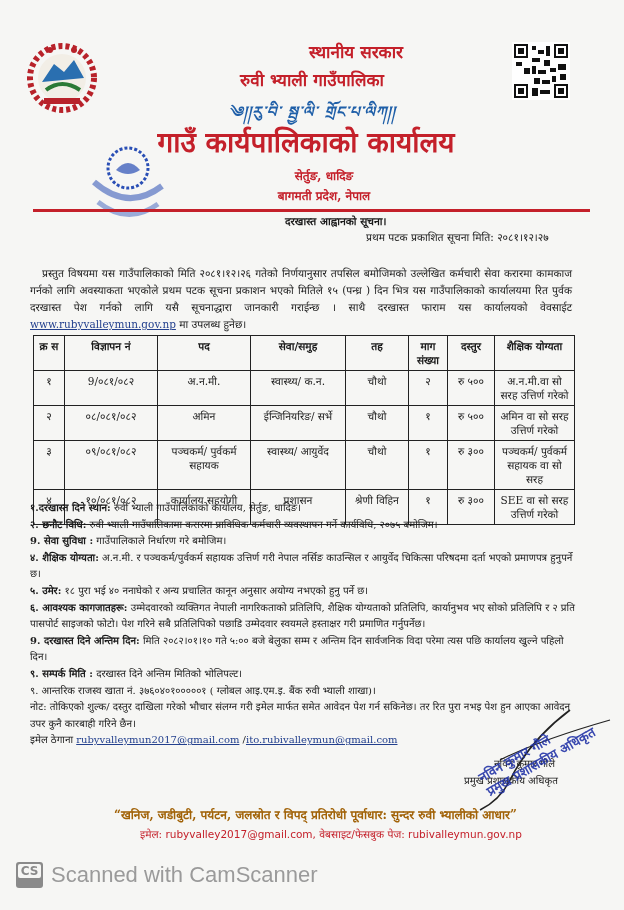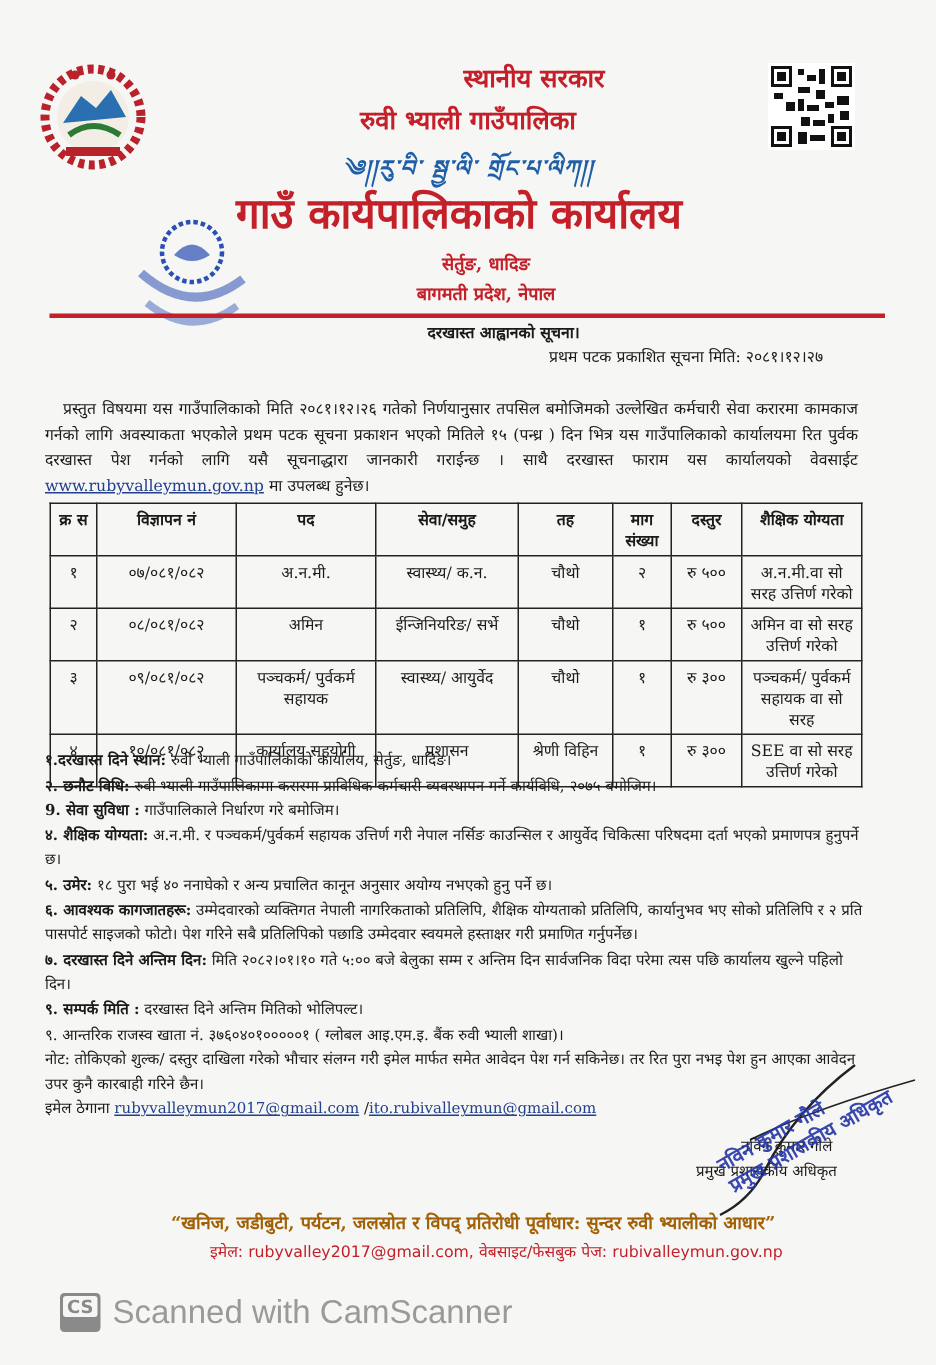--- a/index.html
+++ b/index.html
@@ -44,21 +44,21 @@
 
   
   .sig-name { position:absolute; left:494px; top:756px; font-size:10px; }
   .sig-title { position:absolute; left:464px; top:773px; font-size:10px; }
   .sig-stamp { position:absolute; left:476px; top:772px; transform:rotate(-30deg); transform-origin:left top; color:#2536a8; font-weight:bold; font-size:13px; line-height:16px; opacity:0.9; }
   .sig-stroke { position:absolute; left:420px; top:700px; width:200px; height:120px; }
 
   
   .slogan { position:absolute; left:114px; top:806px; font-size:12px; color:#a16207; font-weight:bold; }
   .contact { position:absolute; left:140px; top:827px; font-size:10.5px; color:#c4202a; font-family:"DejaVu Sans", sans-serif; }
-  .cs-bar { position:absolute; left:40px; top:862px; display:flex; gap:8px; }
+  .cs-bar { position:absolute; left:16px; top:862px; display:flex; gap:8px; }
   .cs-logo { width:27px; height:26px; background:#8a8a8a; border-radius:3px; position:relative; }
   .cs-logo span { position:absolute; left:2px; top:2px; right:2px; height:14px; background:#f6f6f4; color:#8a8a8a; font:bold 12px "DejaVu Sans", sans-serif; text-align:center; line-height:14px; border-radius:2px; }
   .cs-text { font-family:"Liberation Sans", sans-serif; font-size:22px; color:#9a9a9a; }
 </style>
 </head>
 <body>
 
 <div class="page">
 
   <svg class="emblem" viewBox="0 0 76 76">
@@ -122,21 +122,21 @@
         <th style="width:84px">सेवा/समुह</th>
         <th style="width:52px">तह</th>
         <th style="width:28px">माग संख्या</th>
         <th style="width:36px">दस्तुर</th>
         <th>शैक्षिक योग्यता</th>
       </tr>
     </thead>
     <tbody id="tbody">
         <tr class="row">
           <td>१</td>
-          <td>०७/०८१/०८२</td>
+          <td>9/०८१/०८२</td>
           <td>अ.न.मी.</td>
           <td>स्वास्थ्य/ क.न.</td>
           <td>चौथो</td>
           <td>२</td>
           <td>रु ५००</td>
           <td>अ.न.मी.वा सो सरह उत्तिर्ण गरेको</td>
         </tr>
         <tr class="row">
           <td>२</td>
           <td>०८/०८१/०८२</td>
@@ -170,21 +170,21 @@
       </tbody>
   </table>
 
   <div class="info" id="info">
       <div class="it"><b>१.दरखास्त दिने स्थान:</b><span> रुवी भ्याली गाउँपालिकाको कार्यालय, सेर्तुङ, धादिङ।</span></div>
       <div class="it"><b>२. छनौट विधि:</b><span> रुवी भ्याली गाउँपालिकामा करारमा प्राविधिक कर्मचारी व्यवस्थापन गर्ने कार्यविधि, २०७५ बमोजिम।</span></div>
       <div class="it"><b>9. सेवा सुविधा :</b><span> गाउँपालिकाले निर्धारण गरे बमोजिम।</span></div>
       <div class="it"><b>४. शैक्षिक योग्यता:</b><span> अ.न.मी. र पञ्चकर्म/पुर्वकर्म सहायक उत्तिर्ण गरी नेपाल नर्सिङ काउन्सिल र आयुर्वेद चिकित्सा परिषदमा दर्ता भएको प्रमाणपत्र हुनुपर्ने छ।</span></div>
       <div class="it"><b>५. उमेर:</b><span> १८ पुरा भई ४० ननाघेको र अन्य प्रचालित कानून अनुसार अयोग्य नभएको हुनु पर्ने छ।</span></div>
       <div class="it"><b>६. आवश्यक कागजातहरू:</b><span> उम्मेदवारको व्यक्तिगत नेपाली नागरिकताको प्रतिलिपि, शैक्षिक योग्यताको प्रतिलिपि, कार्यानुभव भए सोको प्रतिलिपि र २ प्रति पासपोर्ट साइजको फोटो। पेश गरिने सबै प्रतिलिपिको पछाडि उम्मेदवार स्वयमले हस्ताक्षर गरी प्रमाणित गर्नुपर्नेछ।</span></div>
-      <div class="it"><b>७. दरखास्त दिने अन्तिम दिन:</b><span> मिति २०८२।०१।१० गते ५:०० बजे बेलुका सम्म र अन्तिम दिन सार्वजनिक विदा परेमा त्यस पछि कार्यालय खुल्ने पहिलो दिन।</span></div>
+      <div class="it"><b>9. दरखास्त दिने अन्तिम दिन:</b><span> मिति २०८२।०१।१० गते ५:०० बजे बेलुका सम्म र अन्तिम दिन सार्वजनिक विदा परेमा त्यस पछि कार्यालय खुल्ने पहिलो दिन।</span></div>
       <div class="it"><b>९. सम्पर्क मिति :</b><span> दरखास्त दिने अन्तिम मितिको भोलिपल्ट।</span></div>
       <div class="it"><span>९. आन्तरिक राजस्व खाता नं. ३७६०४०१०००००१ ( ग्लोबल आइ.एम.इ. बैंक रुवी भ्याली शाखा)।</span></div>
       <div class="it"><span>नोट: तोकिएको शुल्क/ दस्तुर दाखिला गरेको भौचार संलग्न गरी इमेल मार्फत समेत आवेदन पेश गर्न सकिनेछ। तर रित पुरा नभइ पेश हुन आएका आवेदन उपर कुनै कारबाही गरिने छैन।</span></div>
       <div><span>इमेल ठेगाना</span> <a>rubyvalleymun2017@gmail.com</a><span> /</span><a>ito.rubivalleymun@gmail.com</a></div>
     </div>
 
   <svg class="sig-stroke" viewBox="0 0 200 120">
     <path d="M150 10 Q110 40 90 80 Q80 100 60 110" fill="none" stroke="#222" stroke-width="1.6"></path>
     <path d="M80 60 Q120 40 190 20" fill="none" stroke="#222" stroke-width="1.2"></path>
   </svg>

